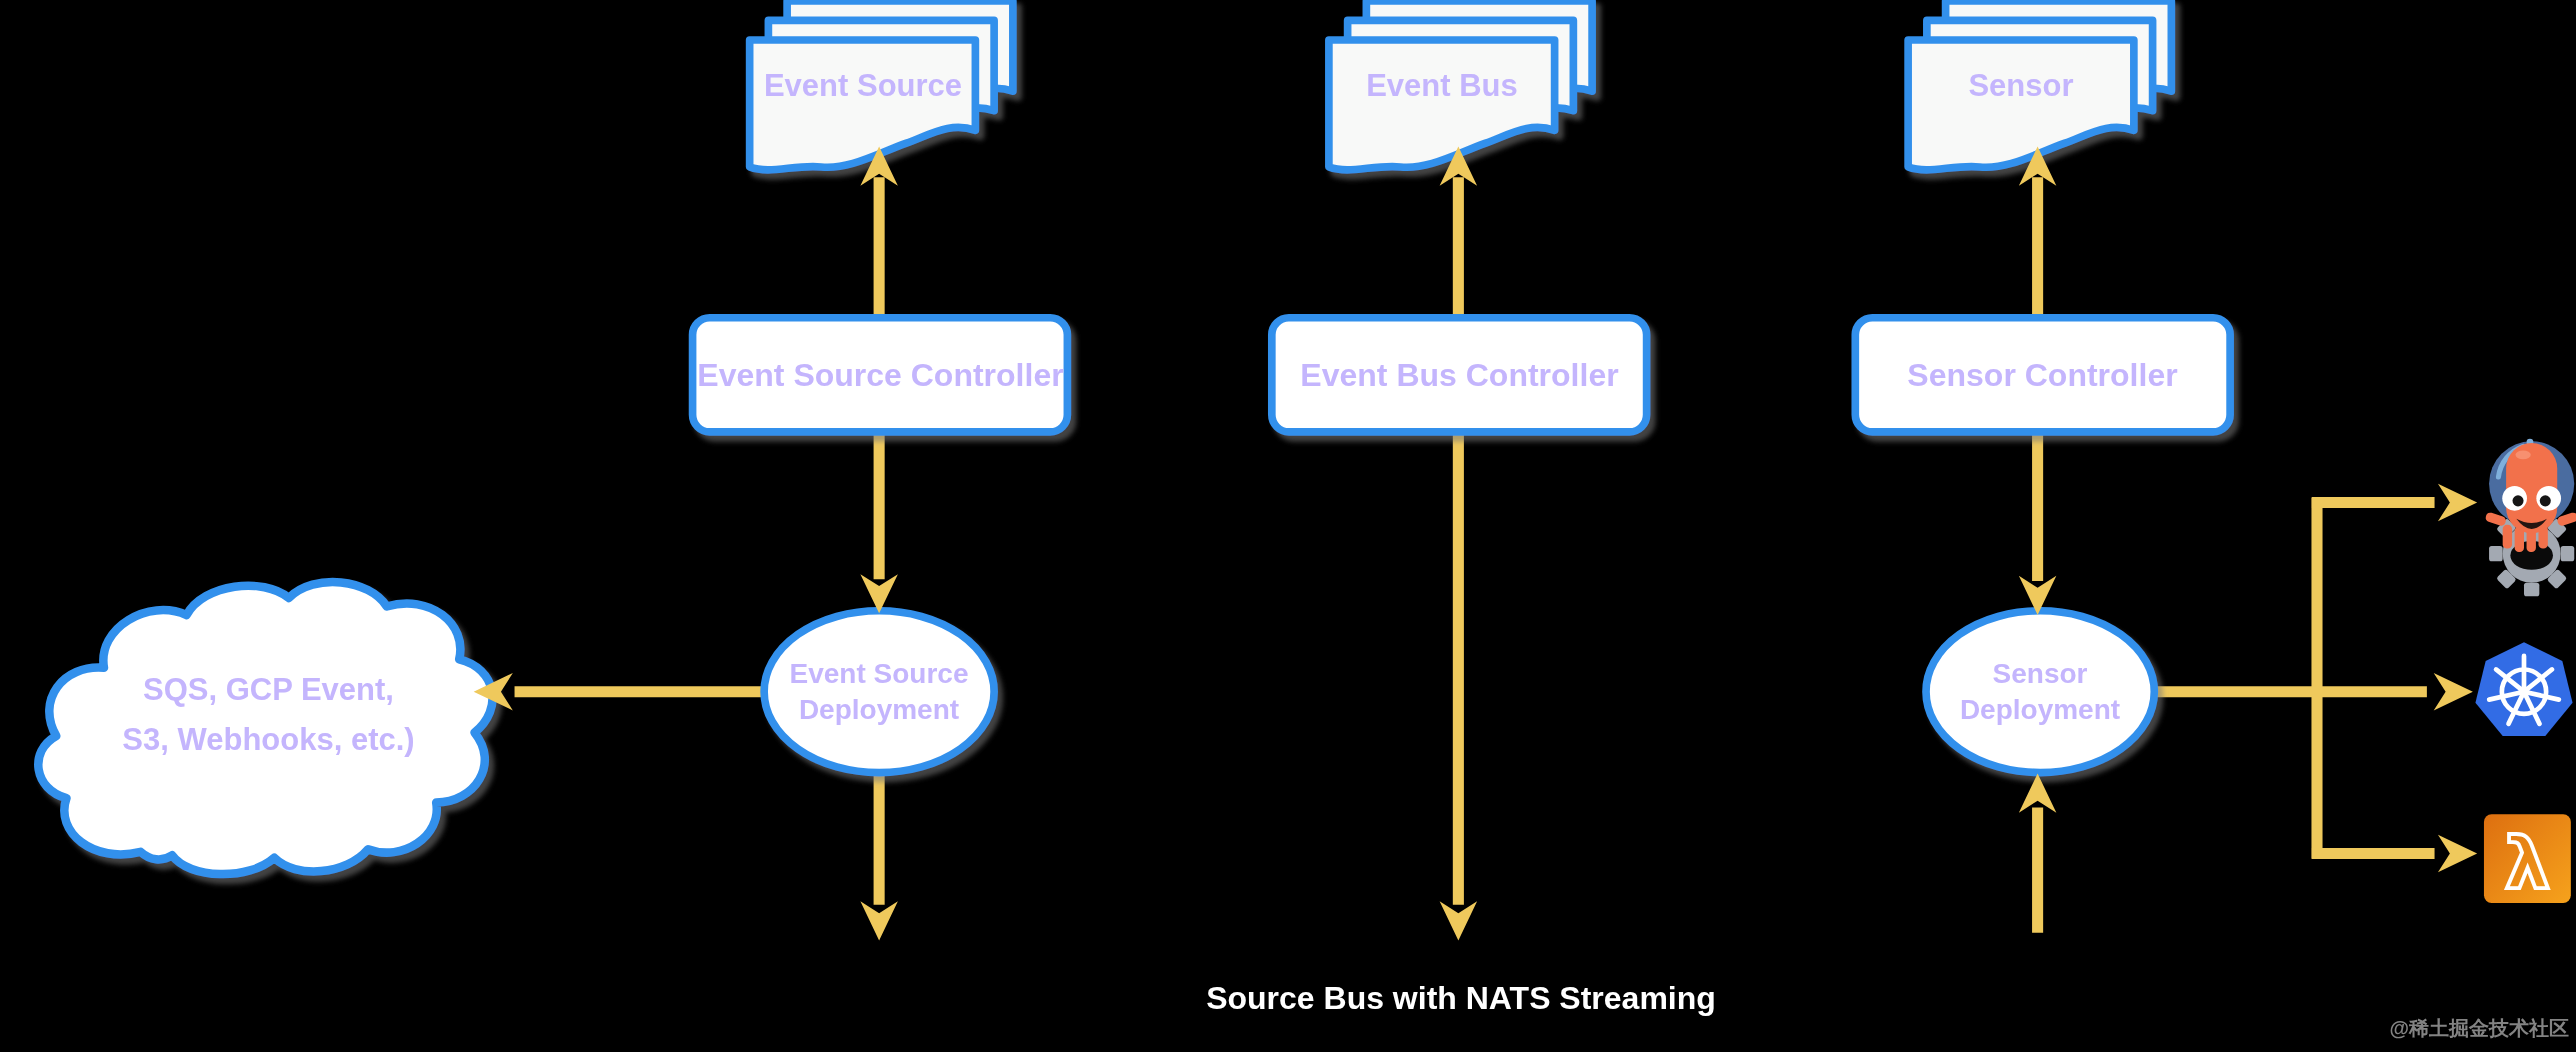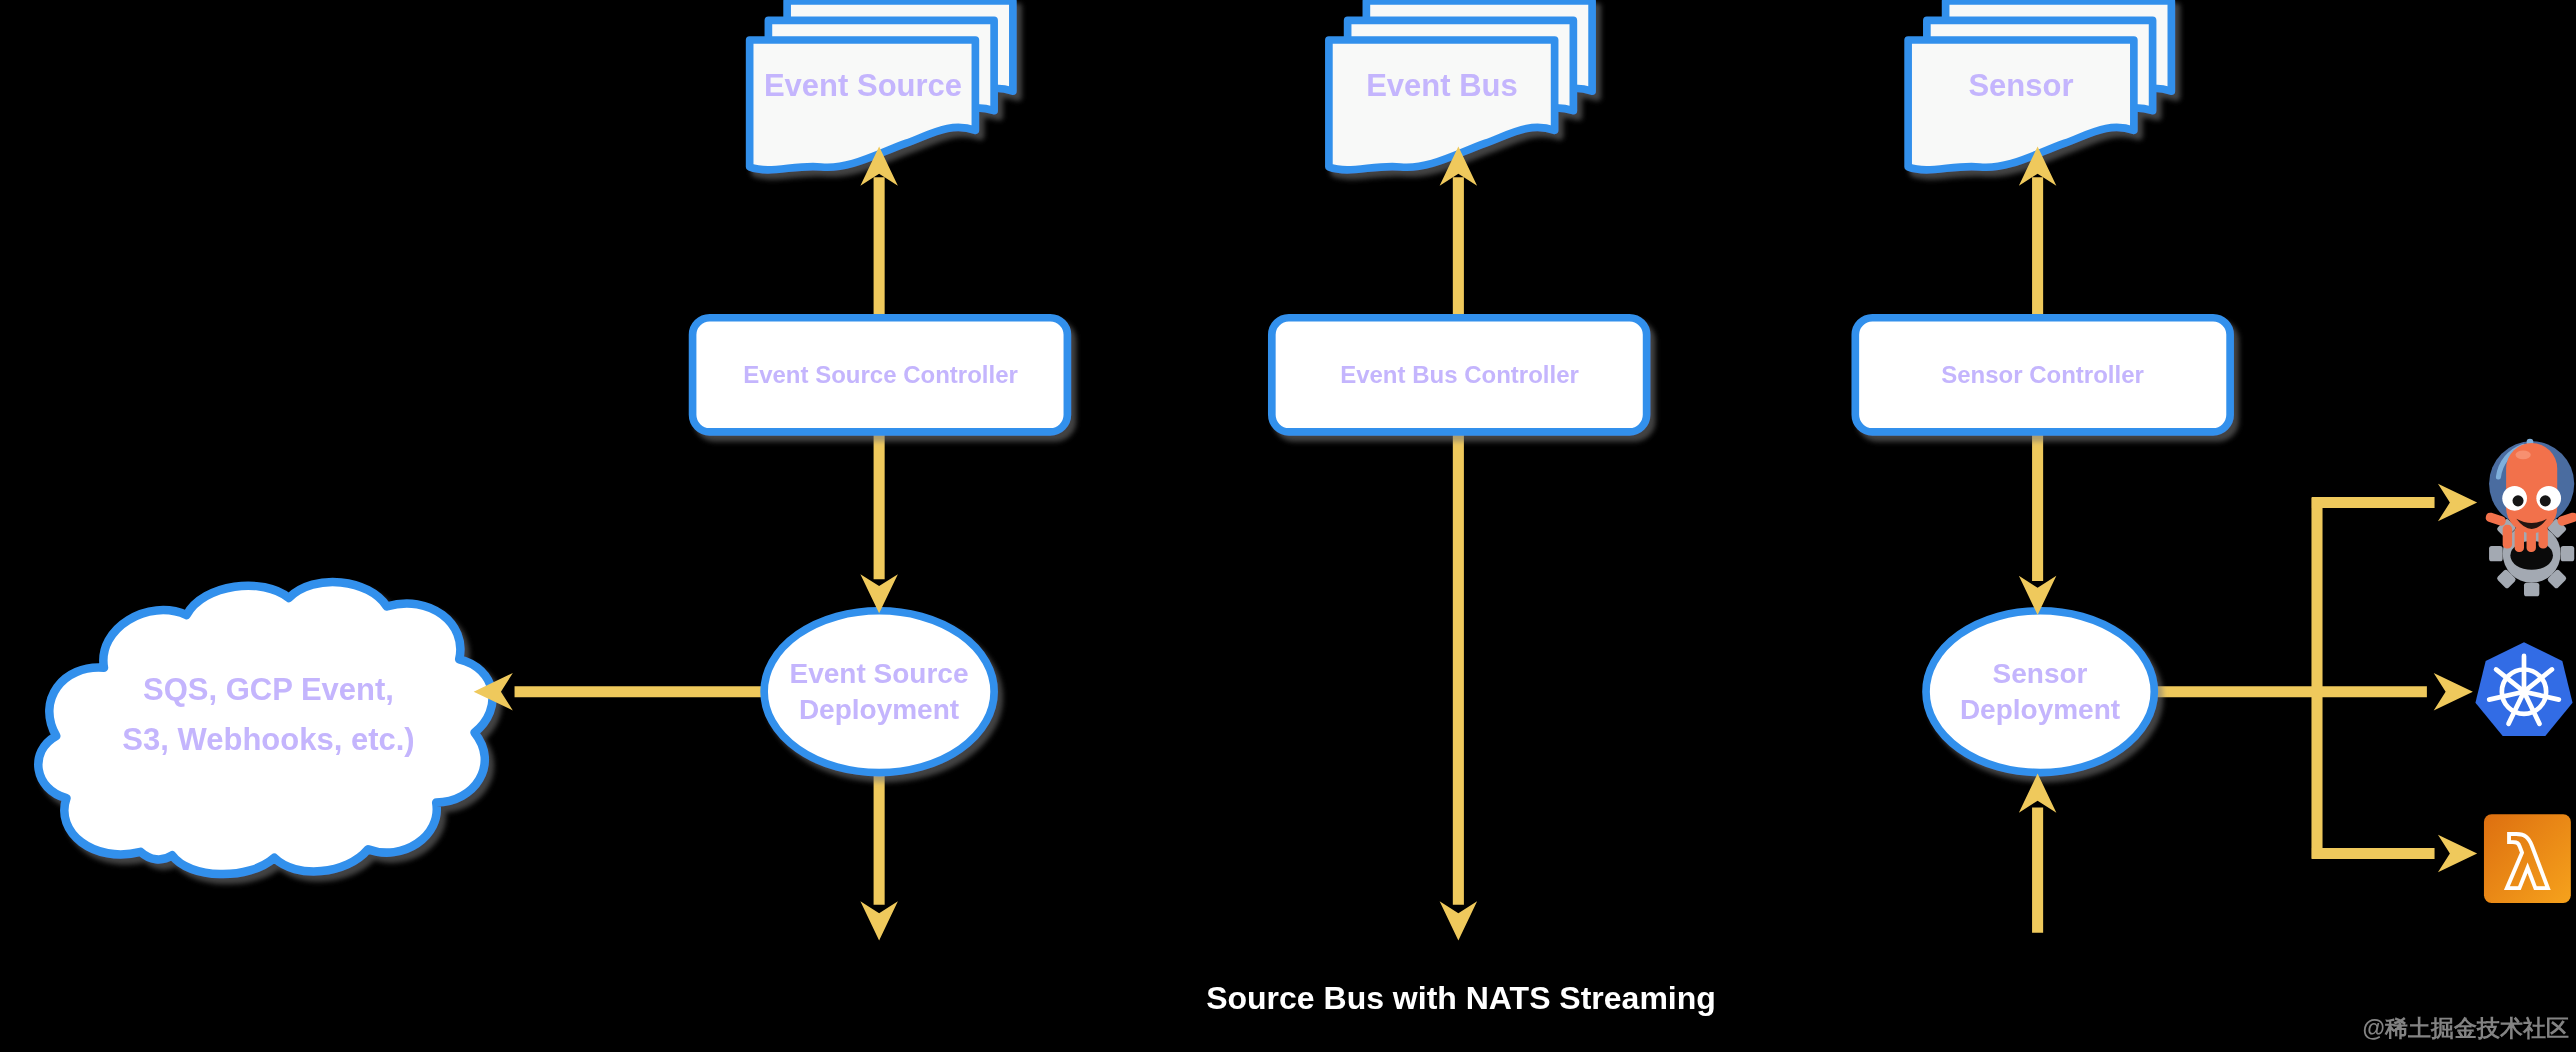--- a/index.html
+++ b/index.html
@@ -3,25 +3,25 @@
 <meta charset="utf-8">
 <style>
   html,body{margin:0;padding:0;background:#000;}
   body{width:2576px;height:1052px;position:relative;overflow:hidden;
        font-family:"Liberation Sans","DejaVu Sans",sans-serif;}
   #canvas{position:absolute;left:0;top:0;}
   .lbl{position:absolute;z-index:2;color:#c4b5fd;font-weight:700;text-align:center;
        display:flex;align-items:center;justify-content:center;flex-direction:column;
        pointer-events:none;}
   .doc-lbl{font-size:31px;}
-  .ctrl-lbl{font-size:24px;}
+  .ctrl-lbl{font-size:32px;}
   .dep-lbl{font-size:28px;line-height:36px;}
   .cloud-lbl{font-size:31px;line-height:50px;}
   .caption{font-size:32px;color:#fff;}
-  .watermark{font-size:23px;color:#8f8f8f;font-weight:700;justify-content:flex-end;
+  .watermark{font-size:20px;color:#8f8f8f;font-weight:700;justify-content:flex-end;
              flex-direction:row;opacity:.92;}
 </style>
 </head>
 <body>
 
 <svg id="canvas" width="2576" height="1052" viewBox="0 0 3024 1235">
   <defs>
     <filter id="ds" x="-20%" y="-20%" width="150%" height="150%">
       <feDropShadow dx="6" dy="7" stdDeviation="3" flood-color="#7a7a7a" flood-opacity="0.55"></feDropShadow>
     </filter>

